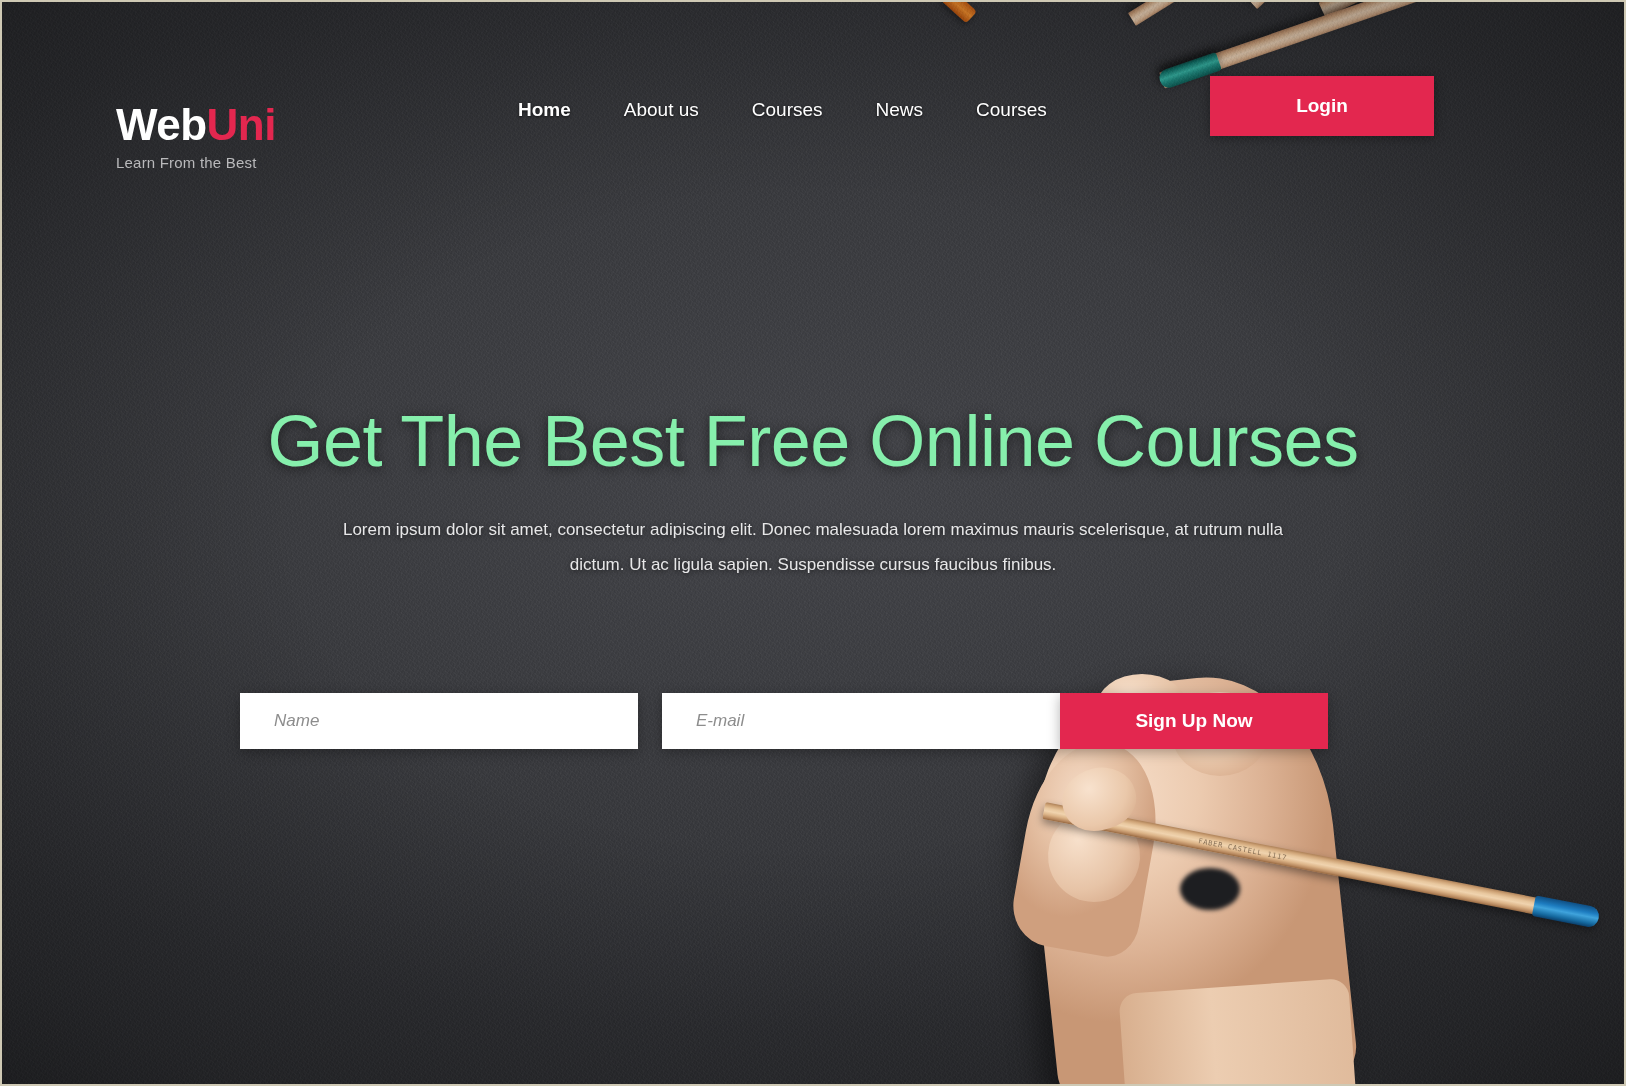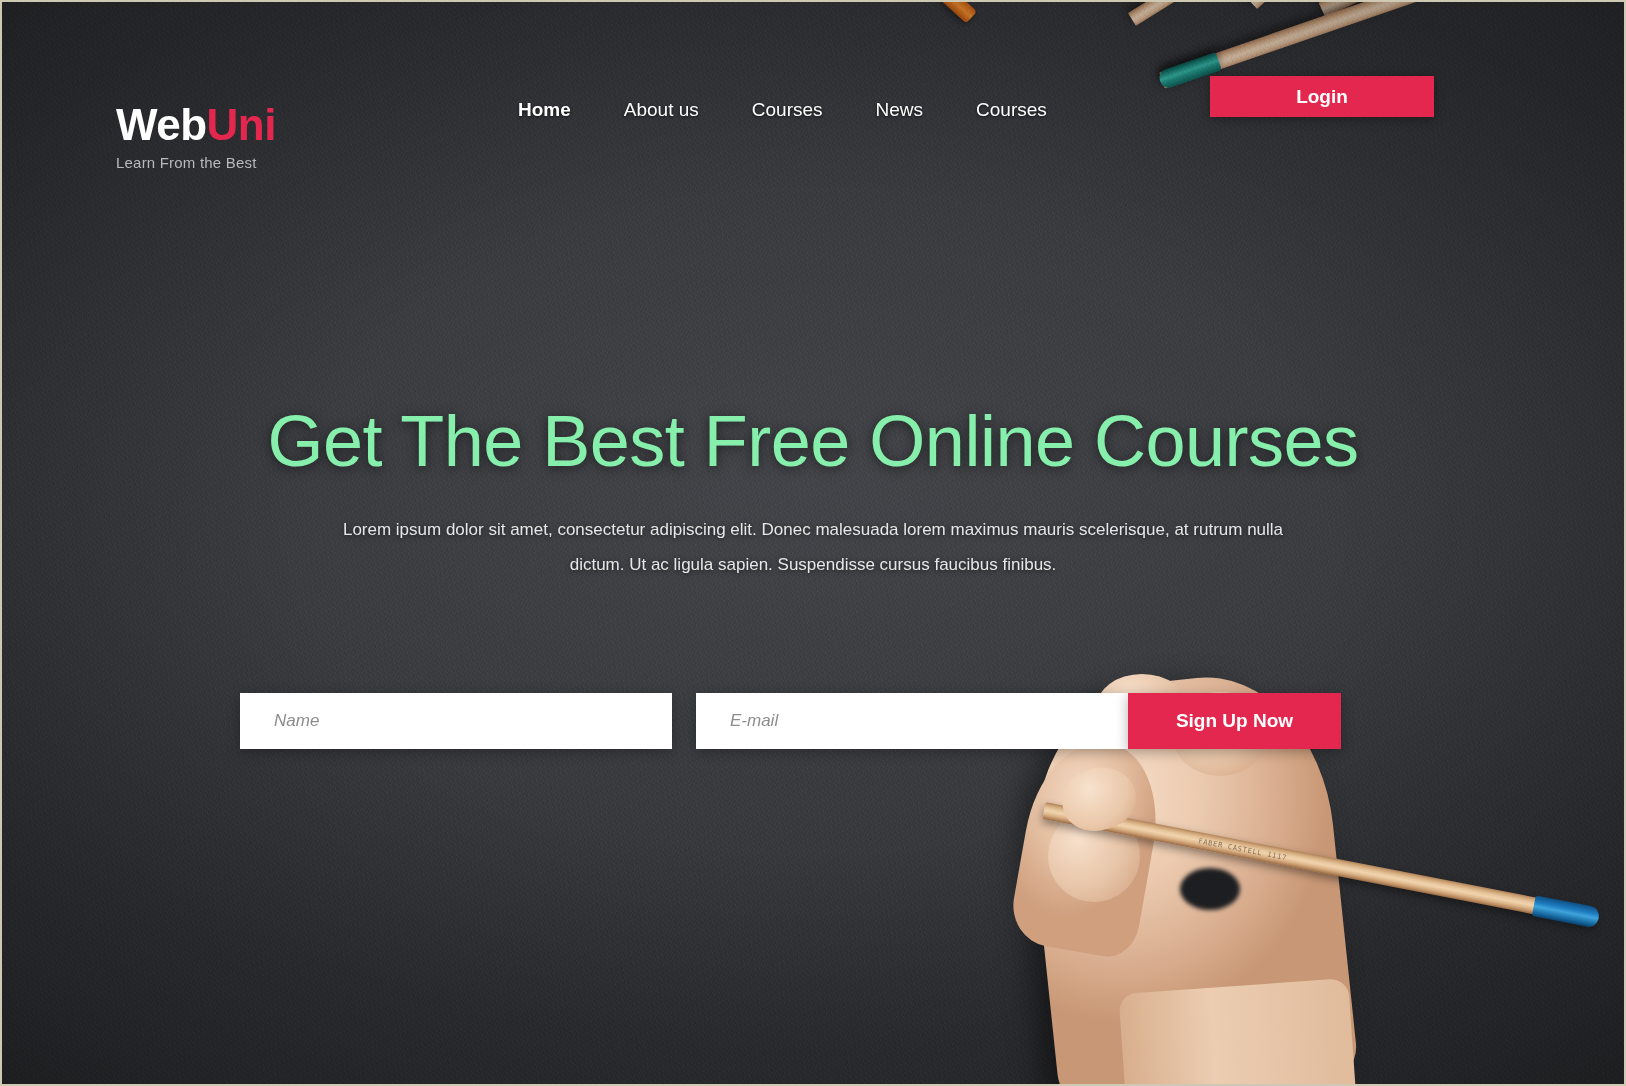--- a/index.html
+++ b/index.html
@@ -134,21 +134,21 @@
     text-shadow: 0 1px 3px rgba(0,0,0,.7);
     white-space: nowrap;
   }
   .nav-item.active { font-weight: 700; }
 
   .login-btn {
     position: absolute;
     left: 1208px;
     top: 74px;
     width: 224px;
-    height: 41px;
+    height: 60px;
     background: #e3274f;
     color: #fff;
     font-size: 19px;
     font-weight: 700;
     display: flex;
     align-items: center;
     justify-content: center;
     border: none;
     cursor: pointer;
     font-family: "Liberation Sans", sans-serif;
@@ -184,36 +184,36 @@
   
   .signup {
     position: absolute;
     left: 238px;
     top: 691px;
     display: flex;
     align-items: stretch;
     z-index: 18;
   }
   .field {
-    width: 432px;
+    width: 398px;
     height: 56px;
     background: #ffffff;
     border: none;
     outline: none;
     padding: 0 34px;
     font-size: 17px;
     font-style: italic;
     color: #3d3d3d;
     font-family: "Liberation Sans", sans-serif;
     box-shadow: 0 3px 12px rgba(0,0,0,.30);
   }
   .field::placeholder { color: #8d8d8d; font-style: italic; opacity: 1; }
   .field-gap { width: 24px; }
   .signup-btn {
-    width: 213px;
+    width: 268px;
     height: 56px;
     background: #e3274f;
     color: #fff;
     border: none;
     font-size: 19px;
     font-weight: 700;
     cursor: pointer;
     font-family: "Liberation Sans", sans-serif;
     box-shadow: 0 3px 12px rgba(0,0,0,.30);
   }

